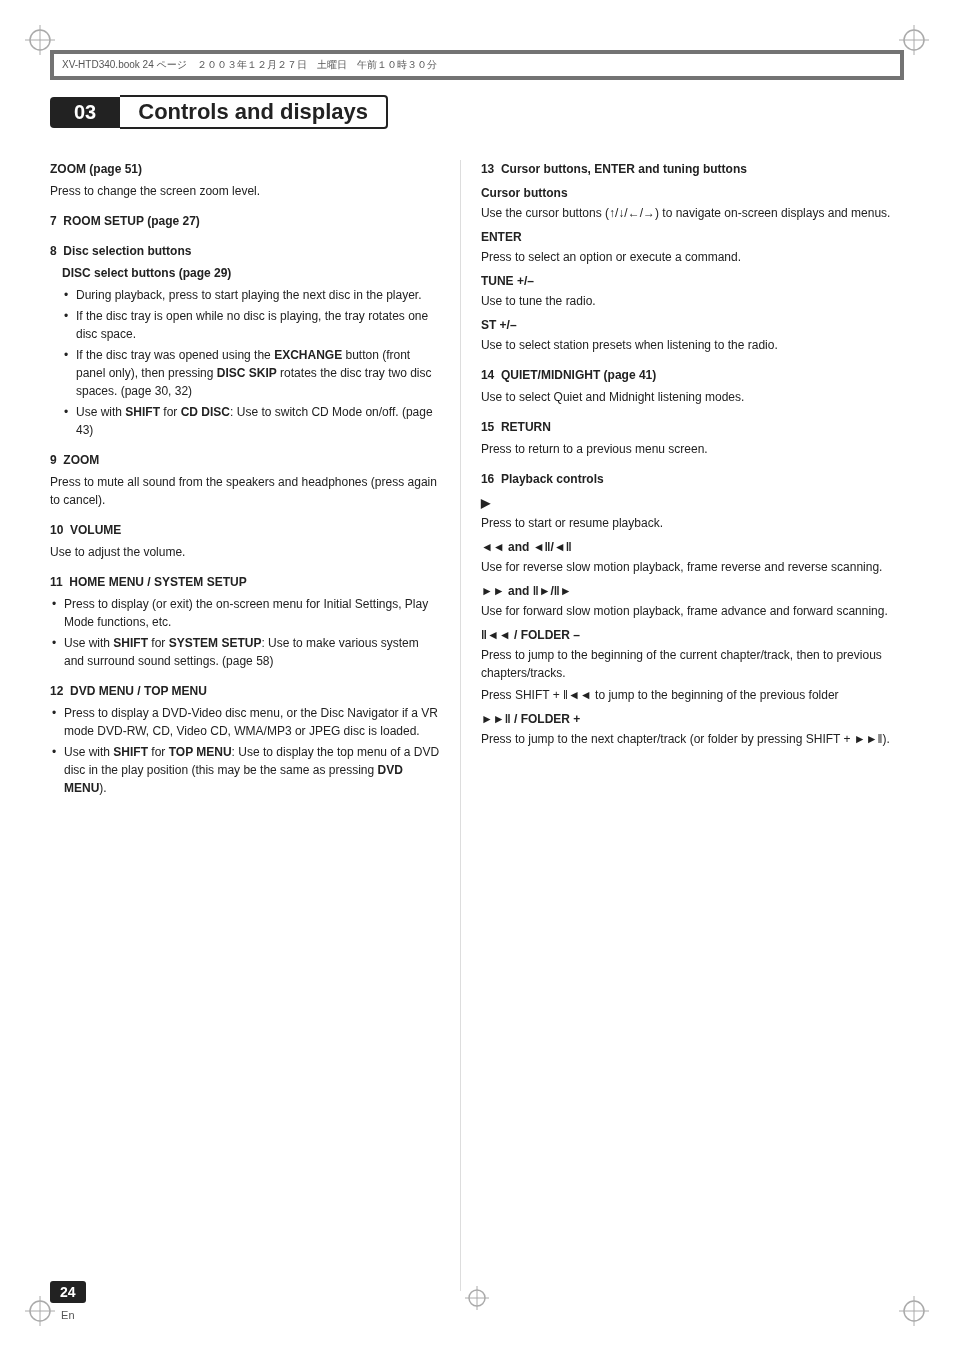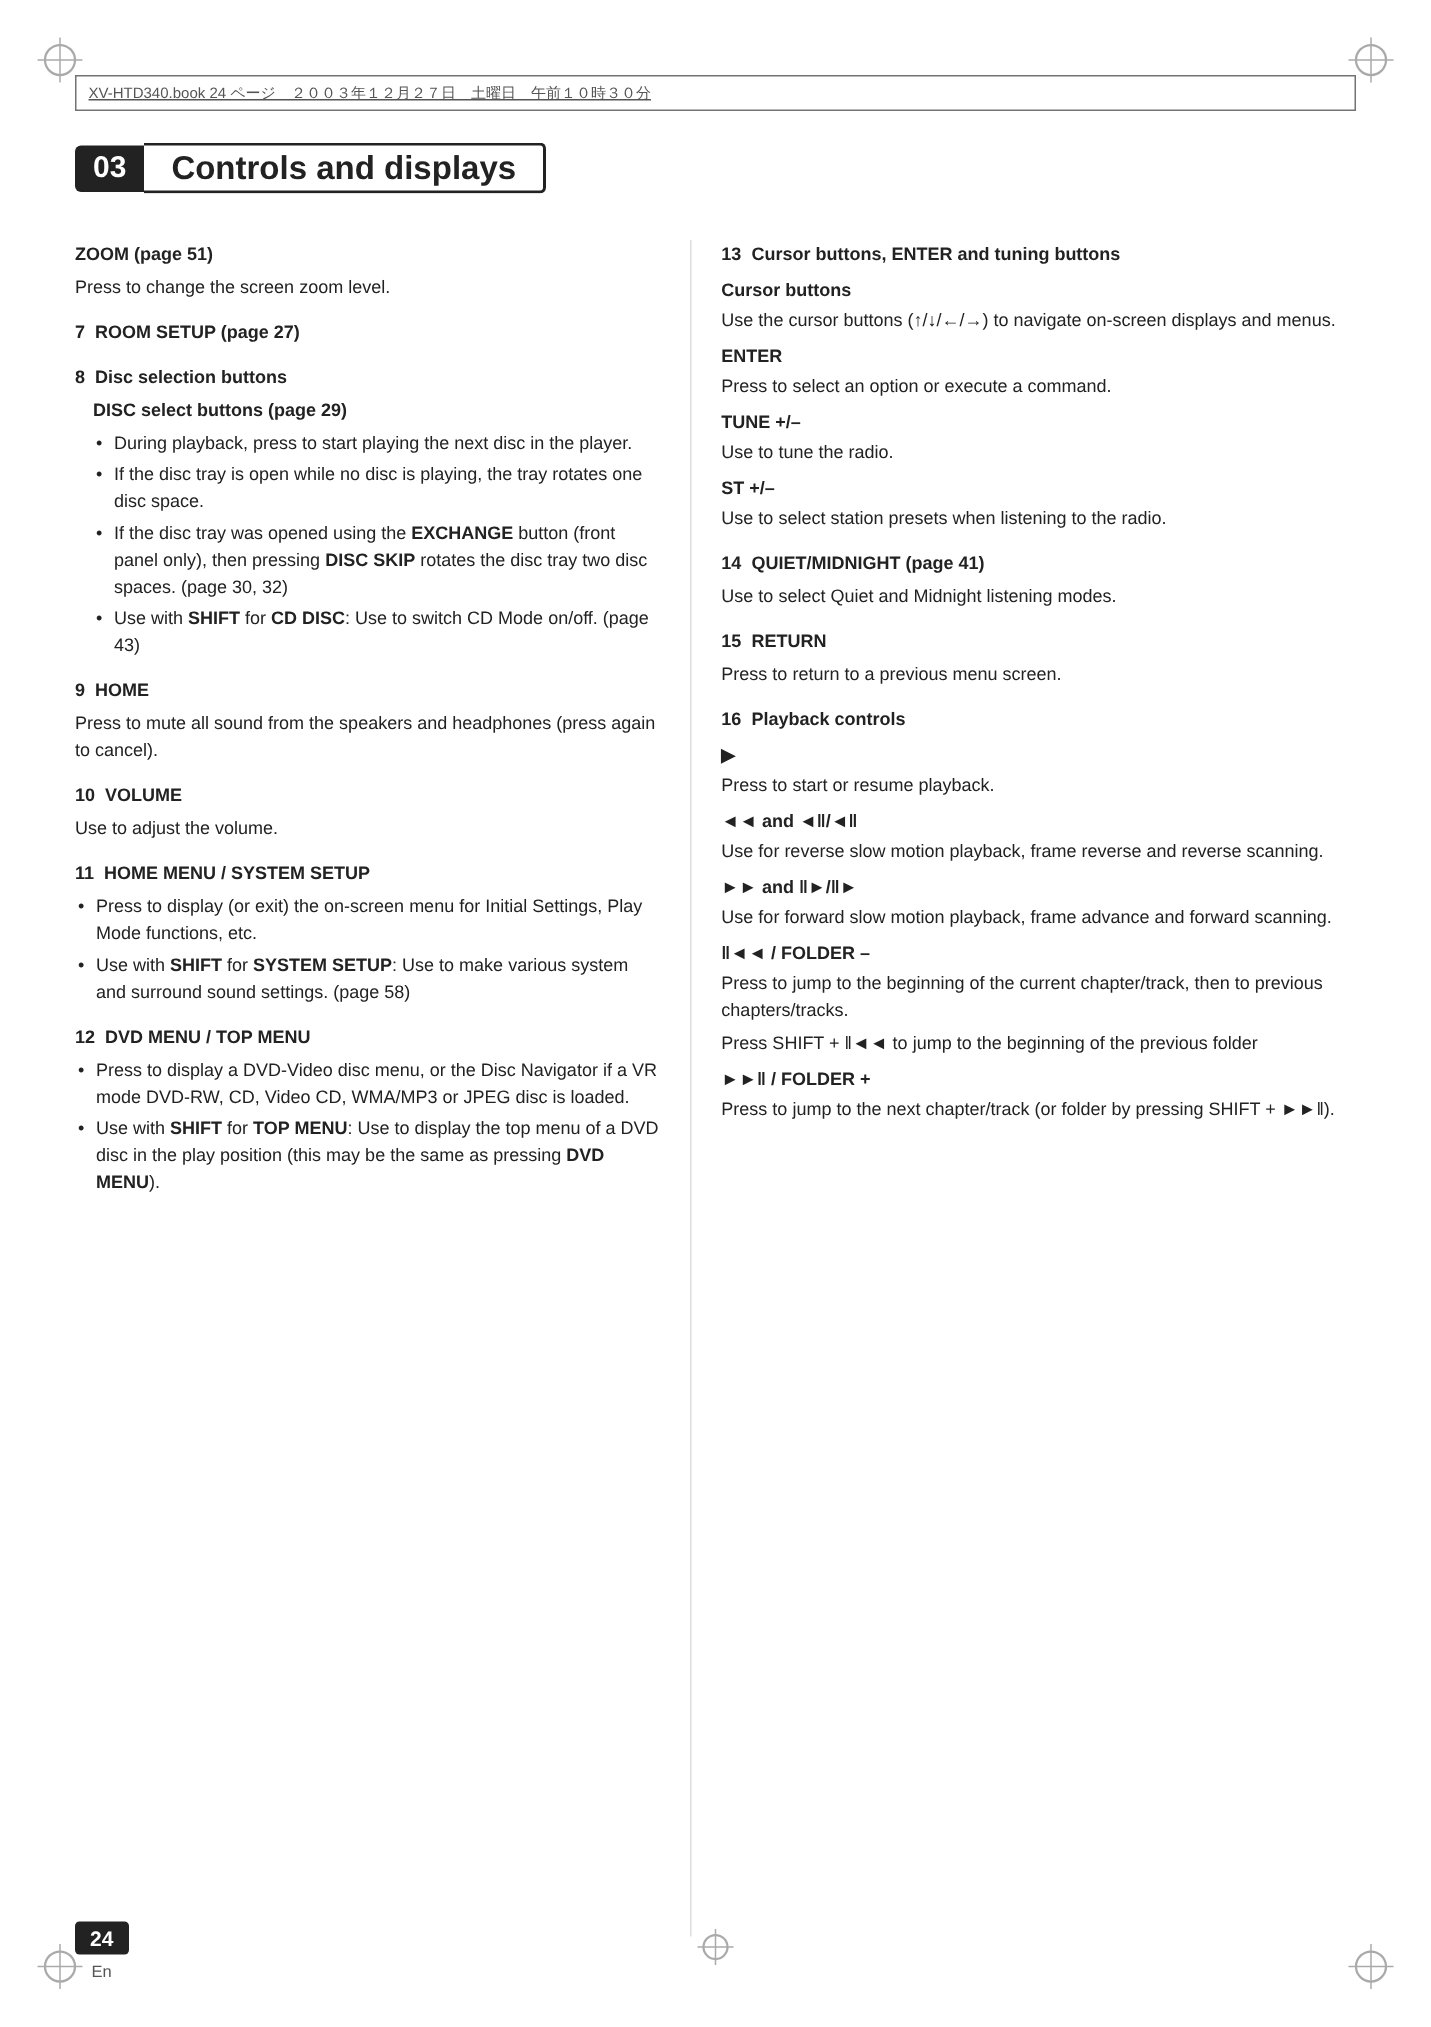--- a/index.html
+++ b/index.html
@@ -25,43 +25,42 @@
     .corner-tr { top: 20px; right: 20px; }
     .corner-bl { bottom: 20px; left: 20px; }
     .corner-br { bottom: 20px; right: 20px; }
 
     
     .header-bar {
       position: absolute;
       top: 50px;
       left: 50px;
       right: 50px;
-      border: 1px solid #737373;
+      border: 4px solid #737373;
       padding: 4px 8px;
       font-size: 10px;
       color: #555;
       background: #fff;
-      text-decoration: underline;
     }
 
     
     .chapter-label {
       position: absolute;
       top: 95px;
       left: 50px;
       display: flex;
       align-items: center;
       gap: 0;
     }
     .chapter-number-box {
       background: #222;
       color: #fff;
       font-size: 20px;
       font-weight: bold;
-      padding: 4px 12px;
+      padding: 4px 24px;
       border-radius: 4px 0 0 4px;
     }
     .chapter-title-box {
       background: #fff;
       border: 2px solid #222;
       border-left: none;
       font-size: 22px;
       font-weight: bold;
       padding: 2px 18px;
       border-radius: 0 4px 4px 0;
@@ -232,21 +231,21 @@
       <p class="indent"><span class="bold">DISC select buttons (page 29)</span></p>
       <ul class="indent">
         <li>During playback, press to start playing the next disc in the player.</li>
         <li>If the disc tray is open while no disc is playing, the tray rotates one disc space.</li>
         <li>If the disc tray was opened using the <span class="bold">EXCHANGE</span> button (front panel only), then pressing <span class="bold">DISC SKIP</span> rotates the disc tray two disc spaces. (page 30, 32)</li>
         <li>Use with <span class="bold">SHIFT</span> for <span class="bold">CD DISC</span>: Use to switch CD Mode on/off. (page 43)</li>
       </ul>
     </div>
 
     <div class="section">
-      <p><span class="item-number">9</span>&nbsp;&nbsp;<span class="item-title">HOME</span></p>
+      <p><span class="item-number">9</span>&nbsp;&nbsp;<span class="item-title">ZOOM</span></p>
       <p>Press to mute all sound from the speakers and headphones (press again to cancel).</p>
     </div>
 
     <div class="section">
       <p><span class="item-number">10</span>&nbsp;&nbsp;<span class="item-title">VOLUME</span></p>
       <p>Use to adjust the volume.</p>
     </div>
 
     <div class="section">
       <p><span class="item-number">11</span>&nbsp;&nbsp;<span class="item-title bold">HOME MENU / SYSTEM SETUP</span></p>

